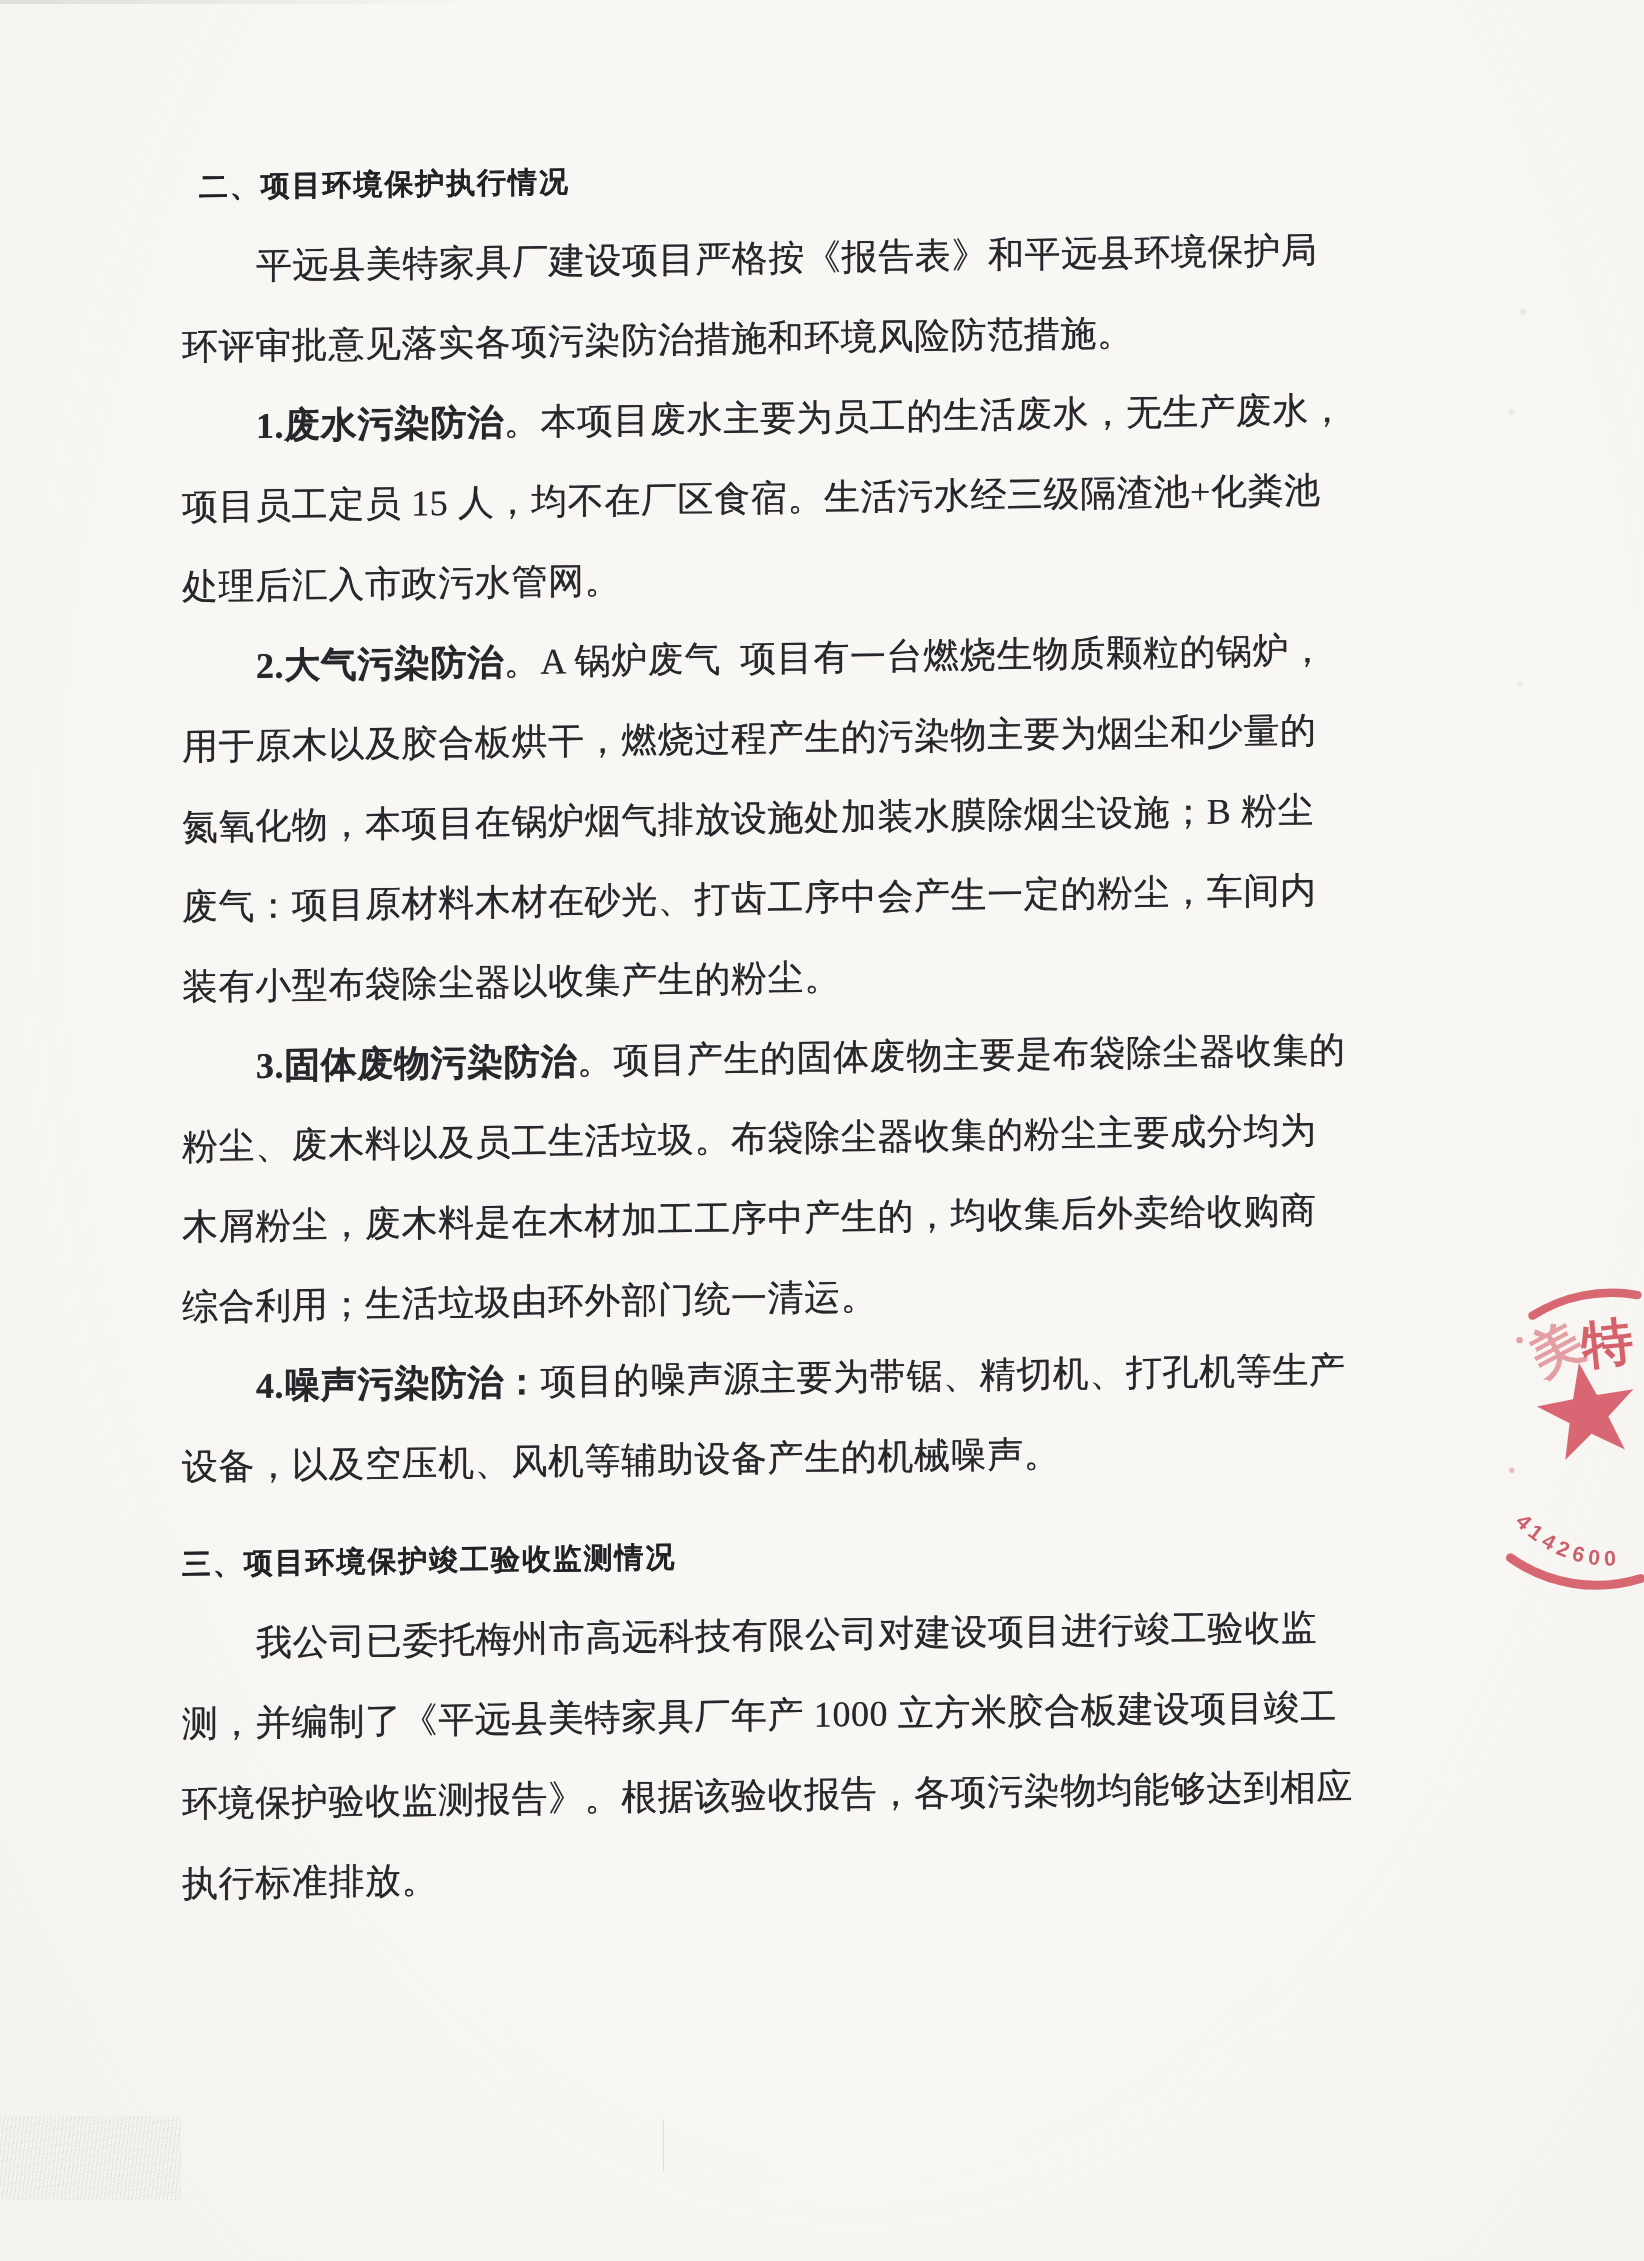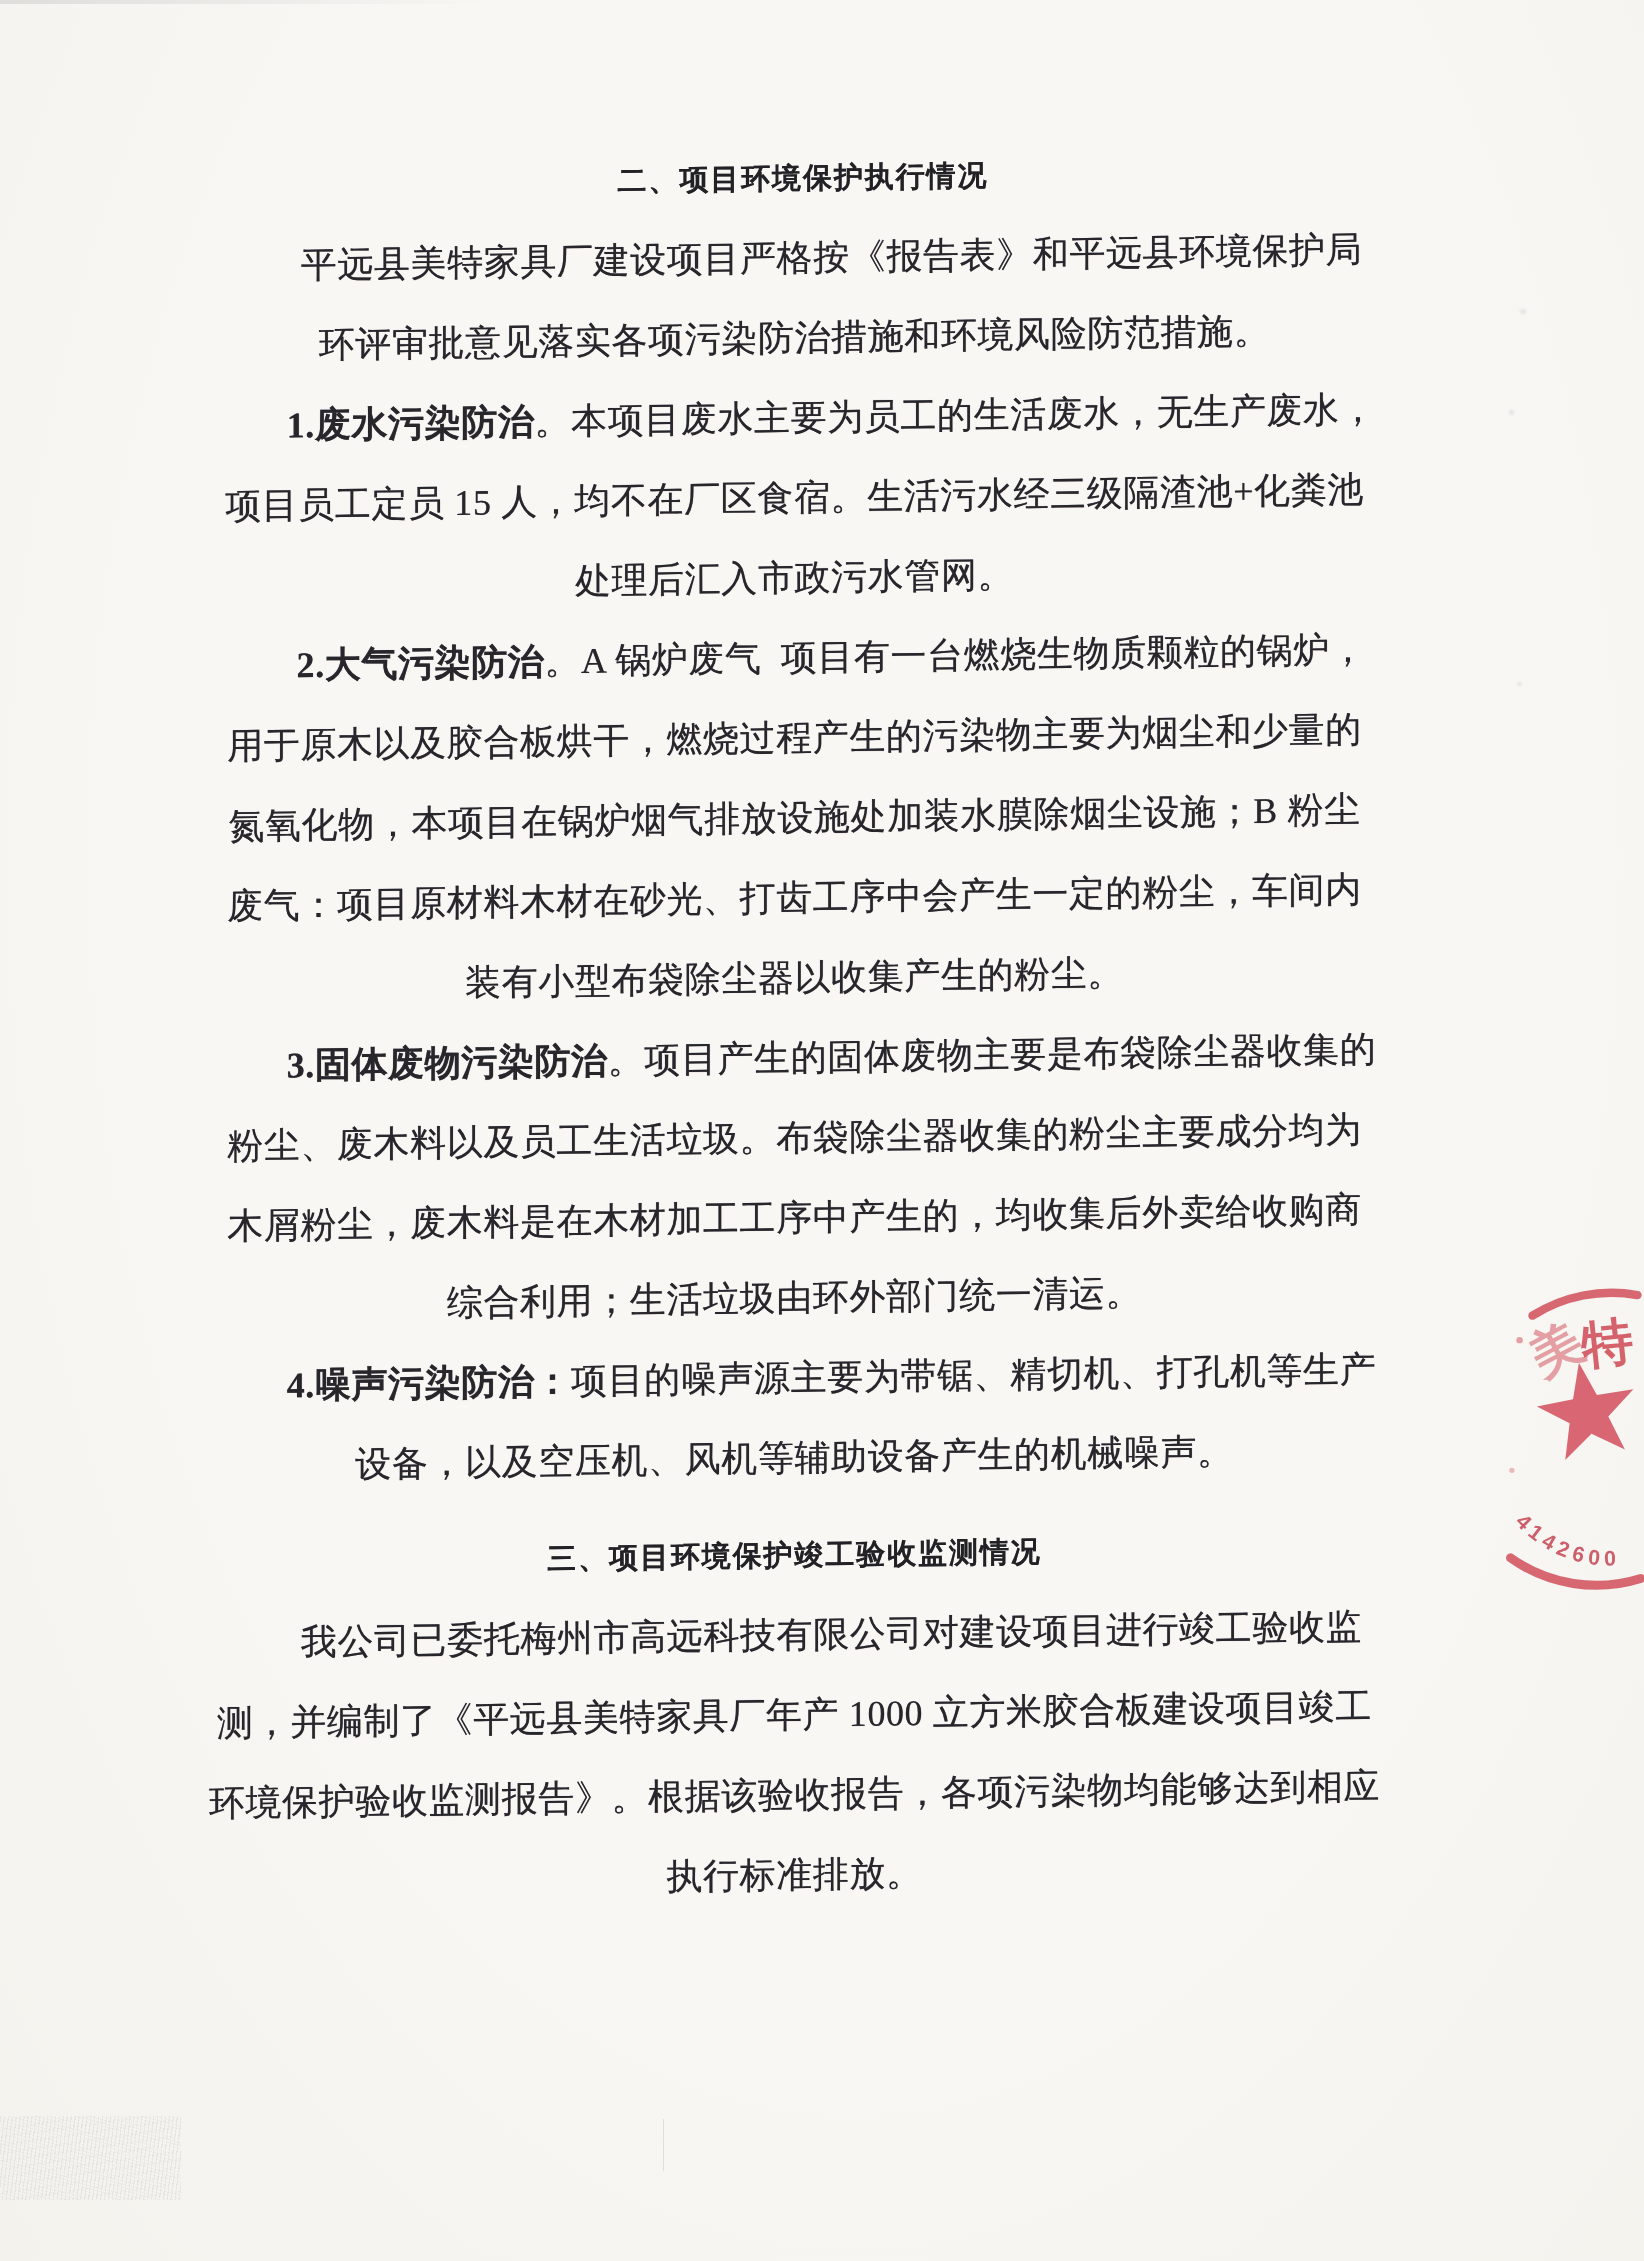--- a/index.html
+++ b/index.html
@@ -4,21 +4,20 @@
 <style>
   html,body{margin:0;padding:0;}
   body{
     width:1644px;height:2261px;position:relative;overflow:hidden;
     background:#f6f5f1;
     font-family:"Liberation Serif","DejaVu Serif",serif;
   }
   .page{
     position:absolute;inset:0;
     background:radial-gradient(ellipse at 52% 38%, #f8f7f4 55%, #f3f2ed 100%);
-    text-align:center;
   }
   
   .doc{
     position:absolute;left:182px;top:147px;width:1225px;
     color:#26262b;
     transform:skewY(-0.85deg);
     transform-origin:0 0;
   }
   .line{
     height:80px;line-height:80px;

